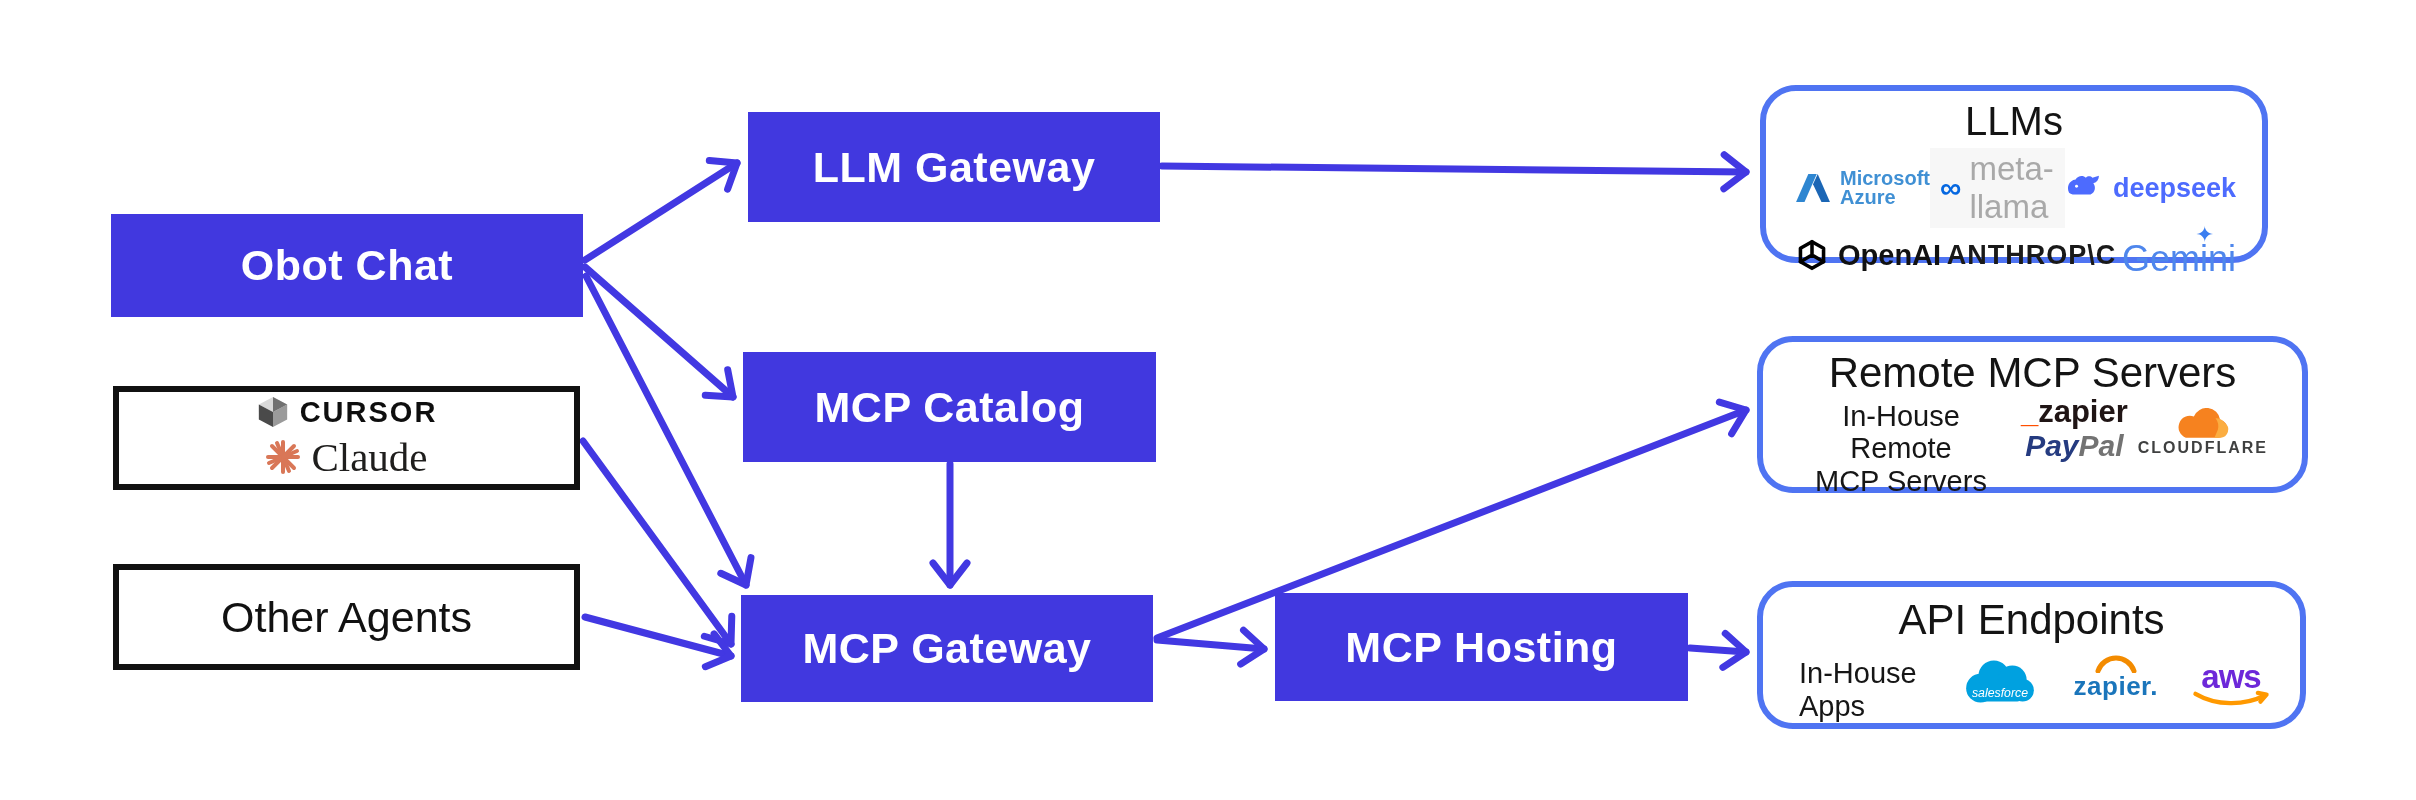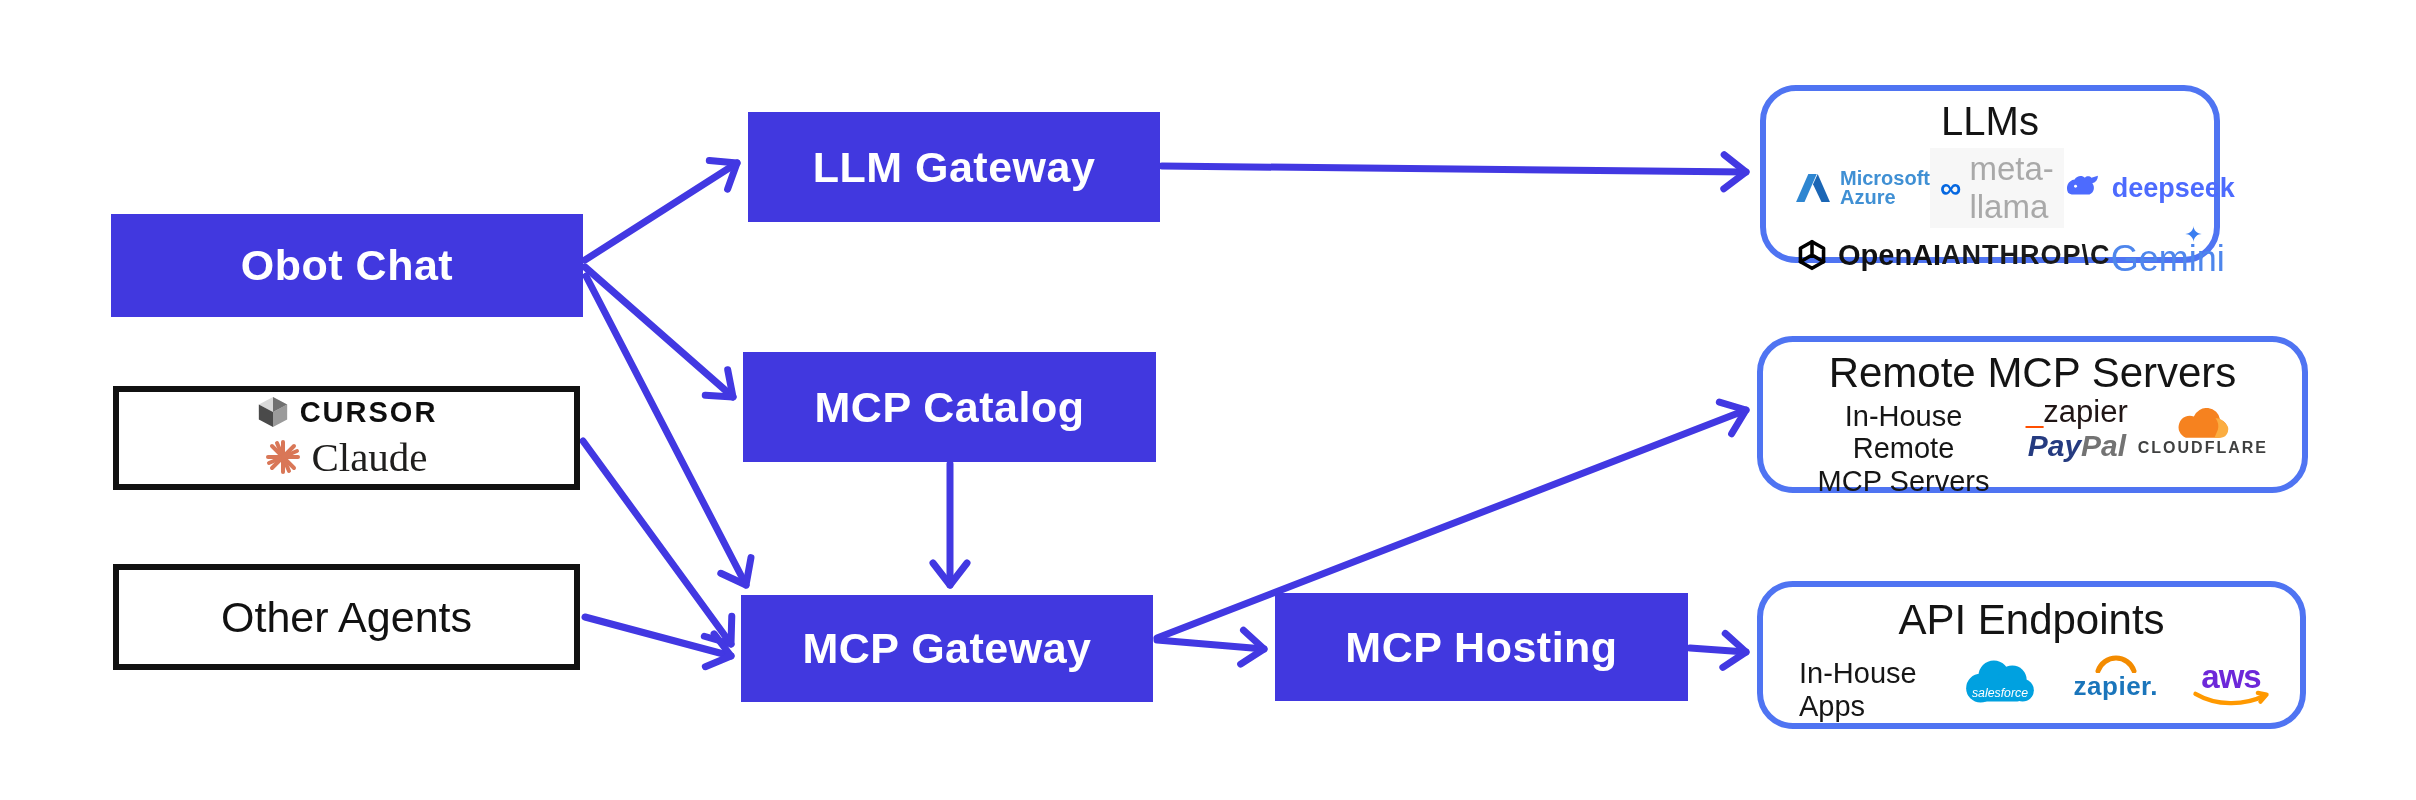--- a/index.html
+++ b/index.html
@@ -12,21 +12,21 @@
   .blacknode{background:#ffffff;border:6px solid #111111;color:#111111;}
   .node-obot{left:111px;top:214px;width:472px;height:103px;}
   .node-agents{left:113px;top:386px;width:467px;height:104px;flex-direction:column;gap:4px;}
   .node-other{left:113px;top:564px;width:467px;height:106px;font-size:43px;font-weight:400;}
   .node-llmgw{left:748px;top:112px;width:412px;height:110px;}
   .node-catalog{left:743px;top:352px;width:413px;height:110px;}
   .node-mcpgw{left:741px;top:595px;width:412px;height:107px;}
   .node-hosting{left:1275px;top:593px;width:413px;height:108px;}
   .panel{position:absolute;z-index:2;background:#ffffff;border:6px solid #4f74f2;border-radius:36px;
          box-sizing:border-box;color:#141414;}
-  .panel-llms{left:1760px;top:85px;width:460px;height:178px;}
+  .panel-llms{left:1760px;top:85px;width:508px;height:178px;}
   .panel-remote{left:1757px;top:336px;width:551px;height:157px;}
   .panel-api{left:1757px;top:581px;width:549px;height:148px;}
   .panel-title{text-align:center;font-weight:500;color:#141414;}
   .panel-llms .panel-title{font-size:40px;margin-top:8px;}
   .panel-remote .panel-title{font-size:42px;margin-top:10px;line-height:1;}
   .panel-api .panel-title{font-size:42px;margin-top:12px;line-height:1;}
   
   .llms-rows{display:flex;flex-direction:column;gap:2px;padding:4px 26px 0 30px;}
   .lrow{display:flex;align-items:center;justify-content:space-between;}
   .logo{display:flex;align-items:center;gap:10px;}
@@ -44,21 +44,21 @@
   .an-text{color:#191919;font-size:27px;font-weight:700;letter-spacing:1px;}
   
   .gem{position:relative;padding-top:8px;}
   .gem-text{color:#4e86ec;font-size:36px;font-weight:500;}
   .gem-star{position:absolute;top:-8px;right:22px;color:#3b7ef0;font-size:22px;}
   
   .remote-row{display:flex;align-items:flex-start;justify-content:space-between;padding:6px 34px 0 36px;gap:18px;}
   .subtitle2{font-size:29px;font-weight:500;line-height:1.12;text-align:center;color:#161616;}
   .rlogos{display:flex;align-items:center;gap:10px;margin-top:-4px;}
   .zp-stack{display:flex;flex-direction:column;align-items:center;gap:0px;}
-  .zap{font-size:31px;font-weight:400;color:#201515;line-height:1;}
+  .zap{font-size:31px;font-weight:700;color:#201515;line-height:1;}
   .zap .und{color:#ff4f00;}
   .pp{font-size:30px;font-weight:800;font-style:italic;line-height:1;margin-top:4px;}
   .pp .p1{color:#253b80;}
   .pp .p2{color:#737373;}
   .cf{display:flex;flex-direction:column;align-items:center;line-height:1;margin-top:6px;}
   .cf-text{font-size:16px;font-weight:700;letter-spacing:2px;color:#3f4040;}
   
   .api-row{display:flex;align-items:center;justify-content:space-between;padding:2px 30px 0 36px;}
   .subtitle1{font-size:29px;font-weight:500;color:#161616;margin-top:14px;}
   .alogos{display:flex;align-items:center;gap:34px;}

